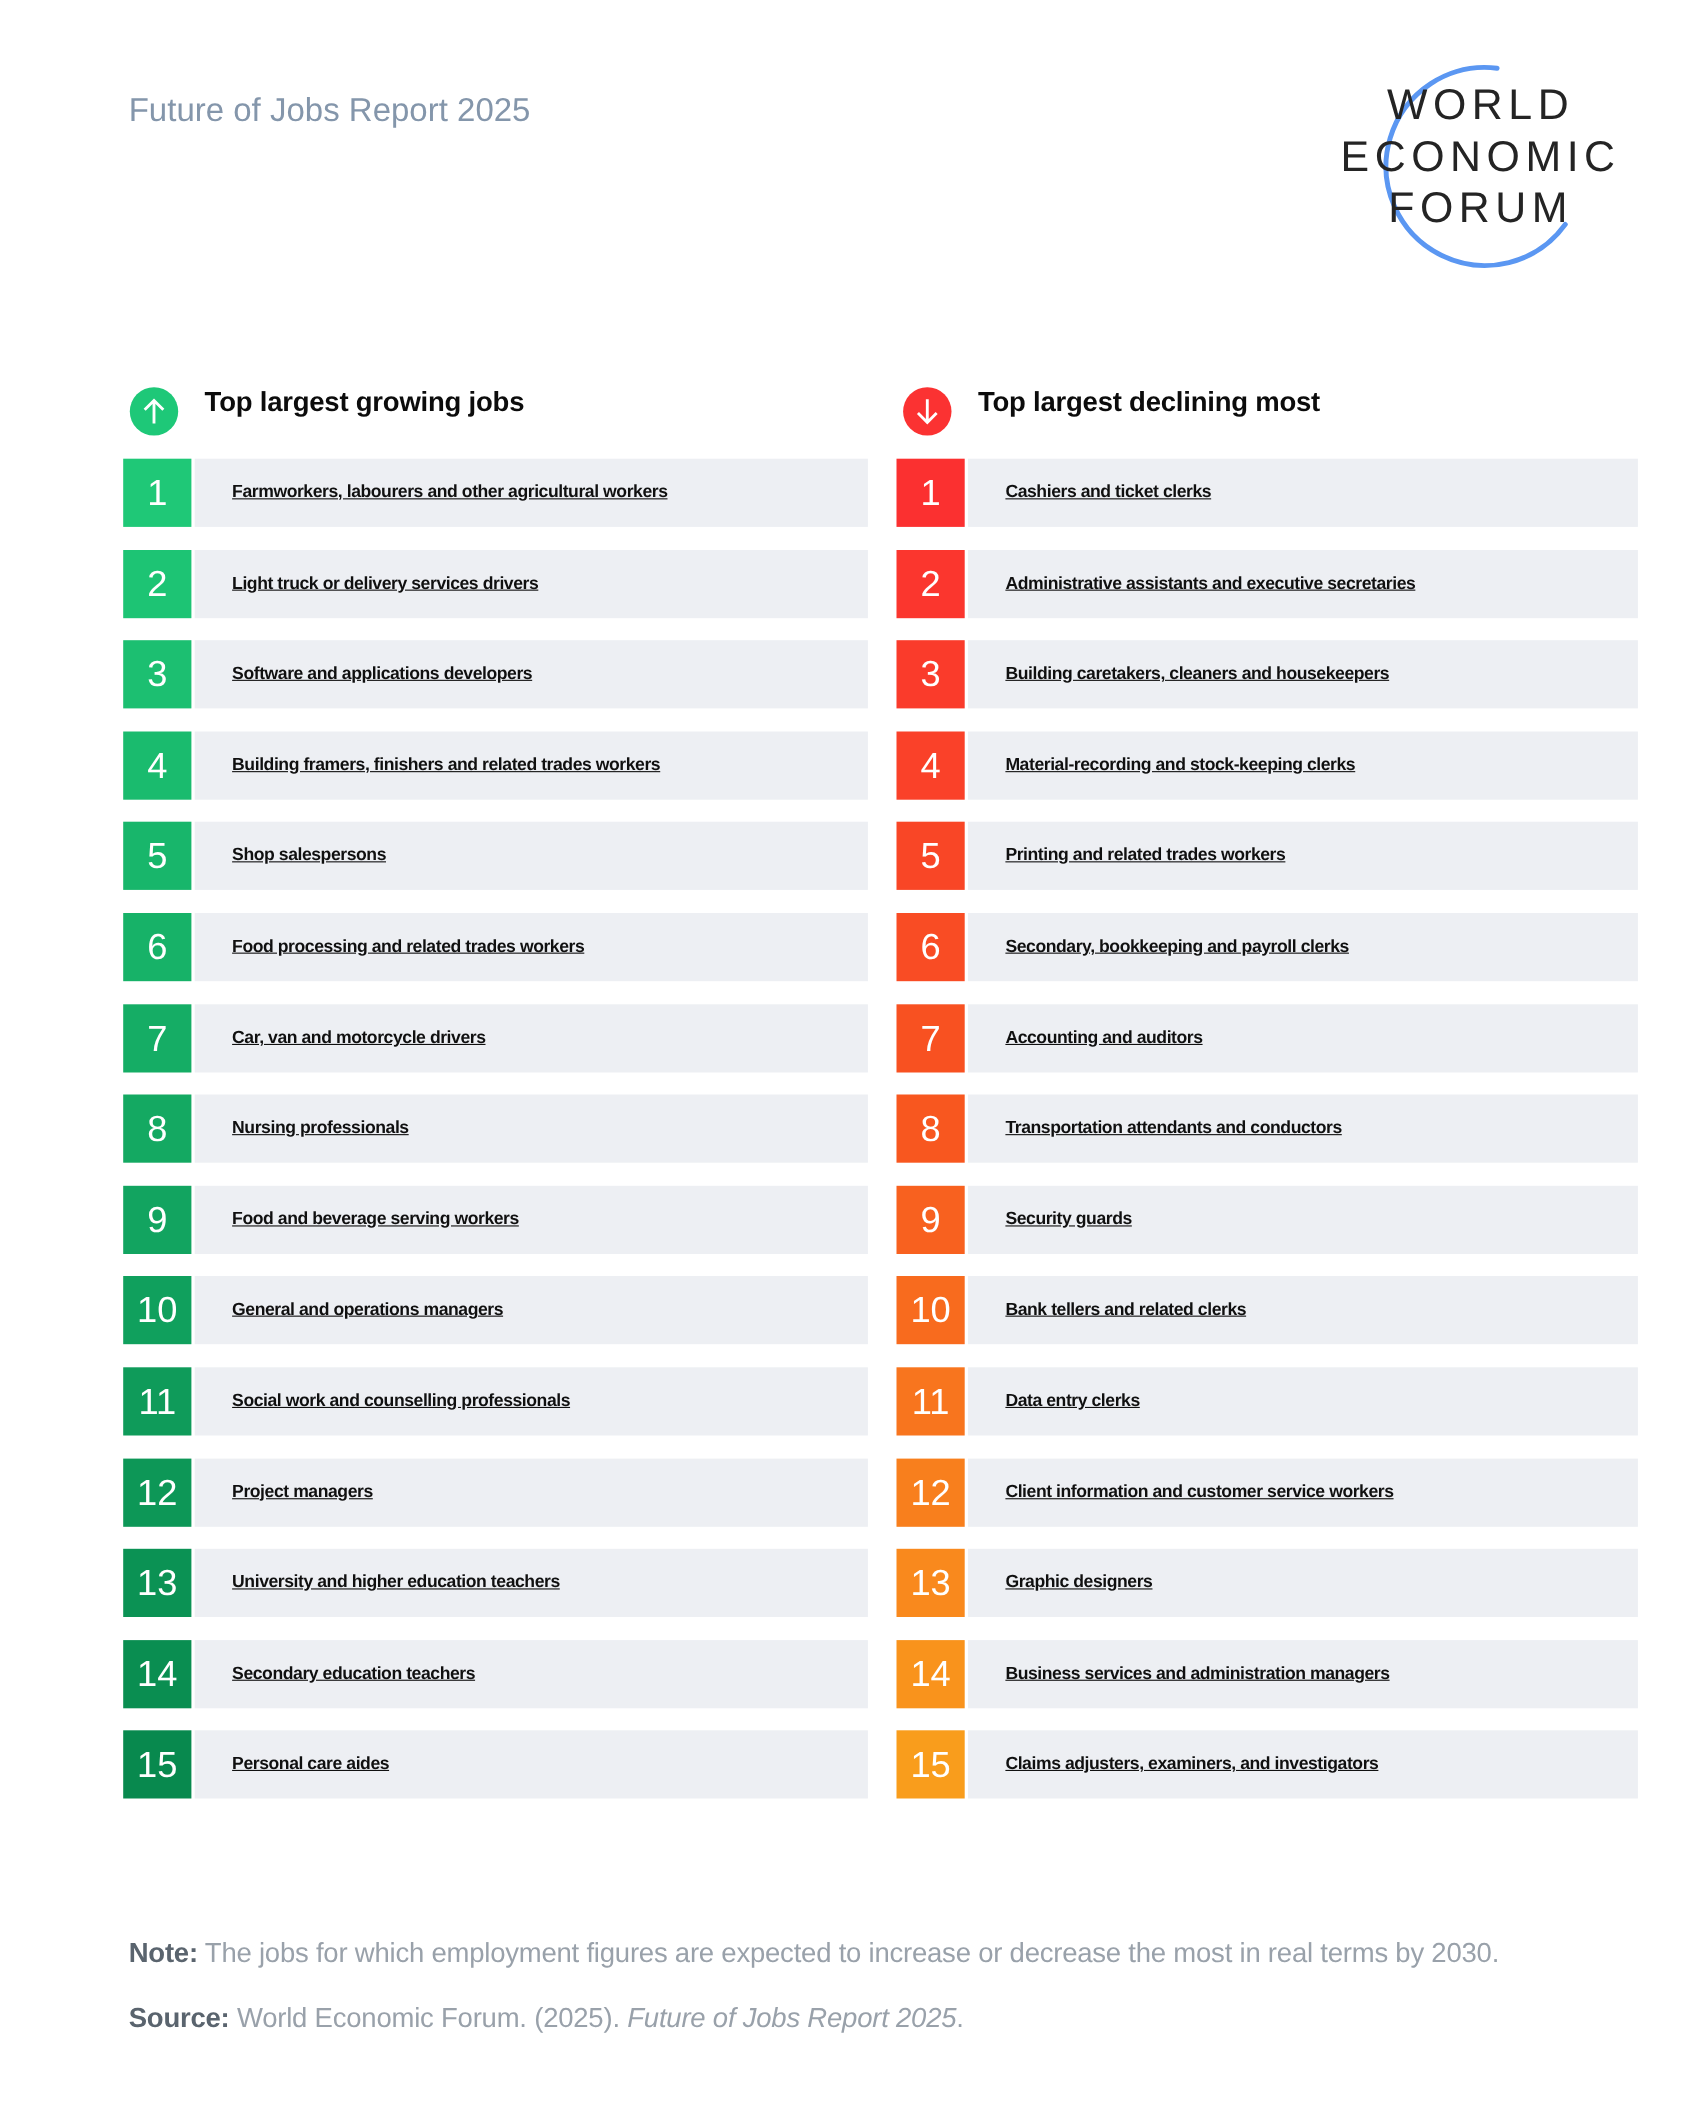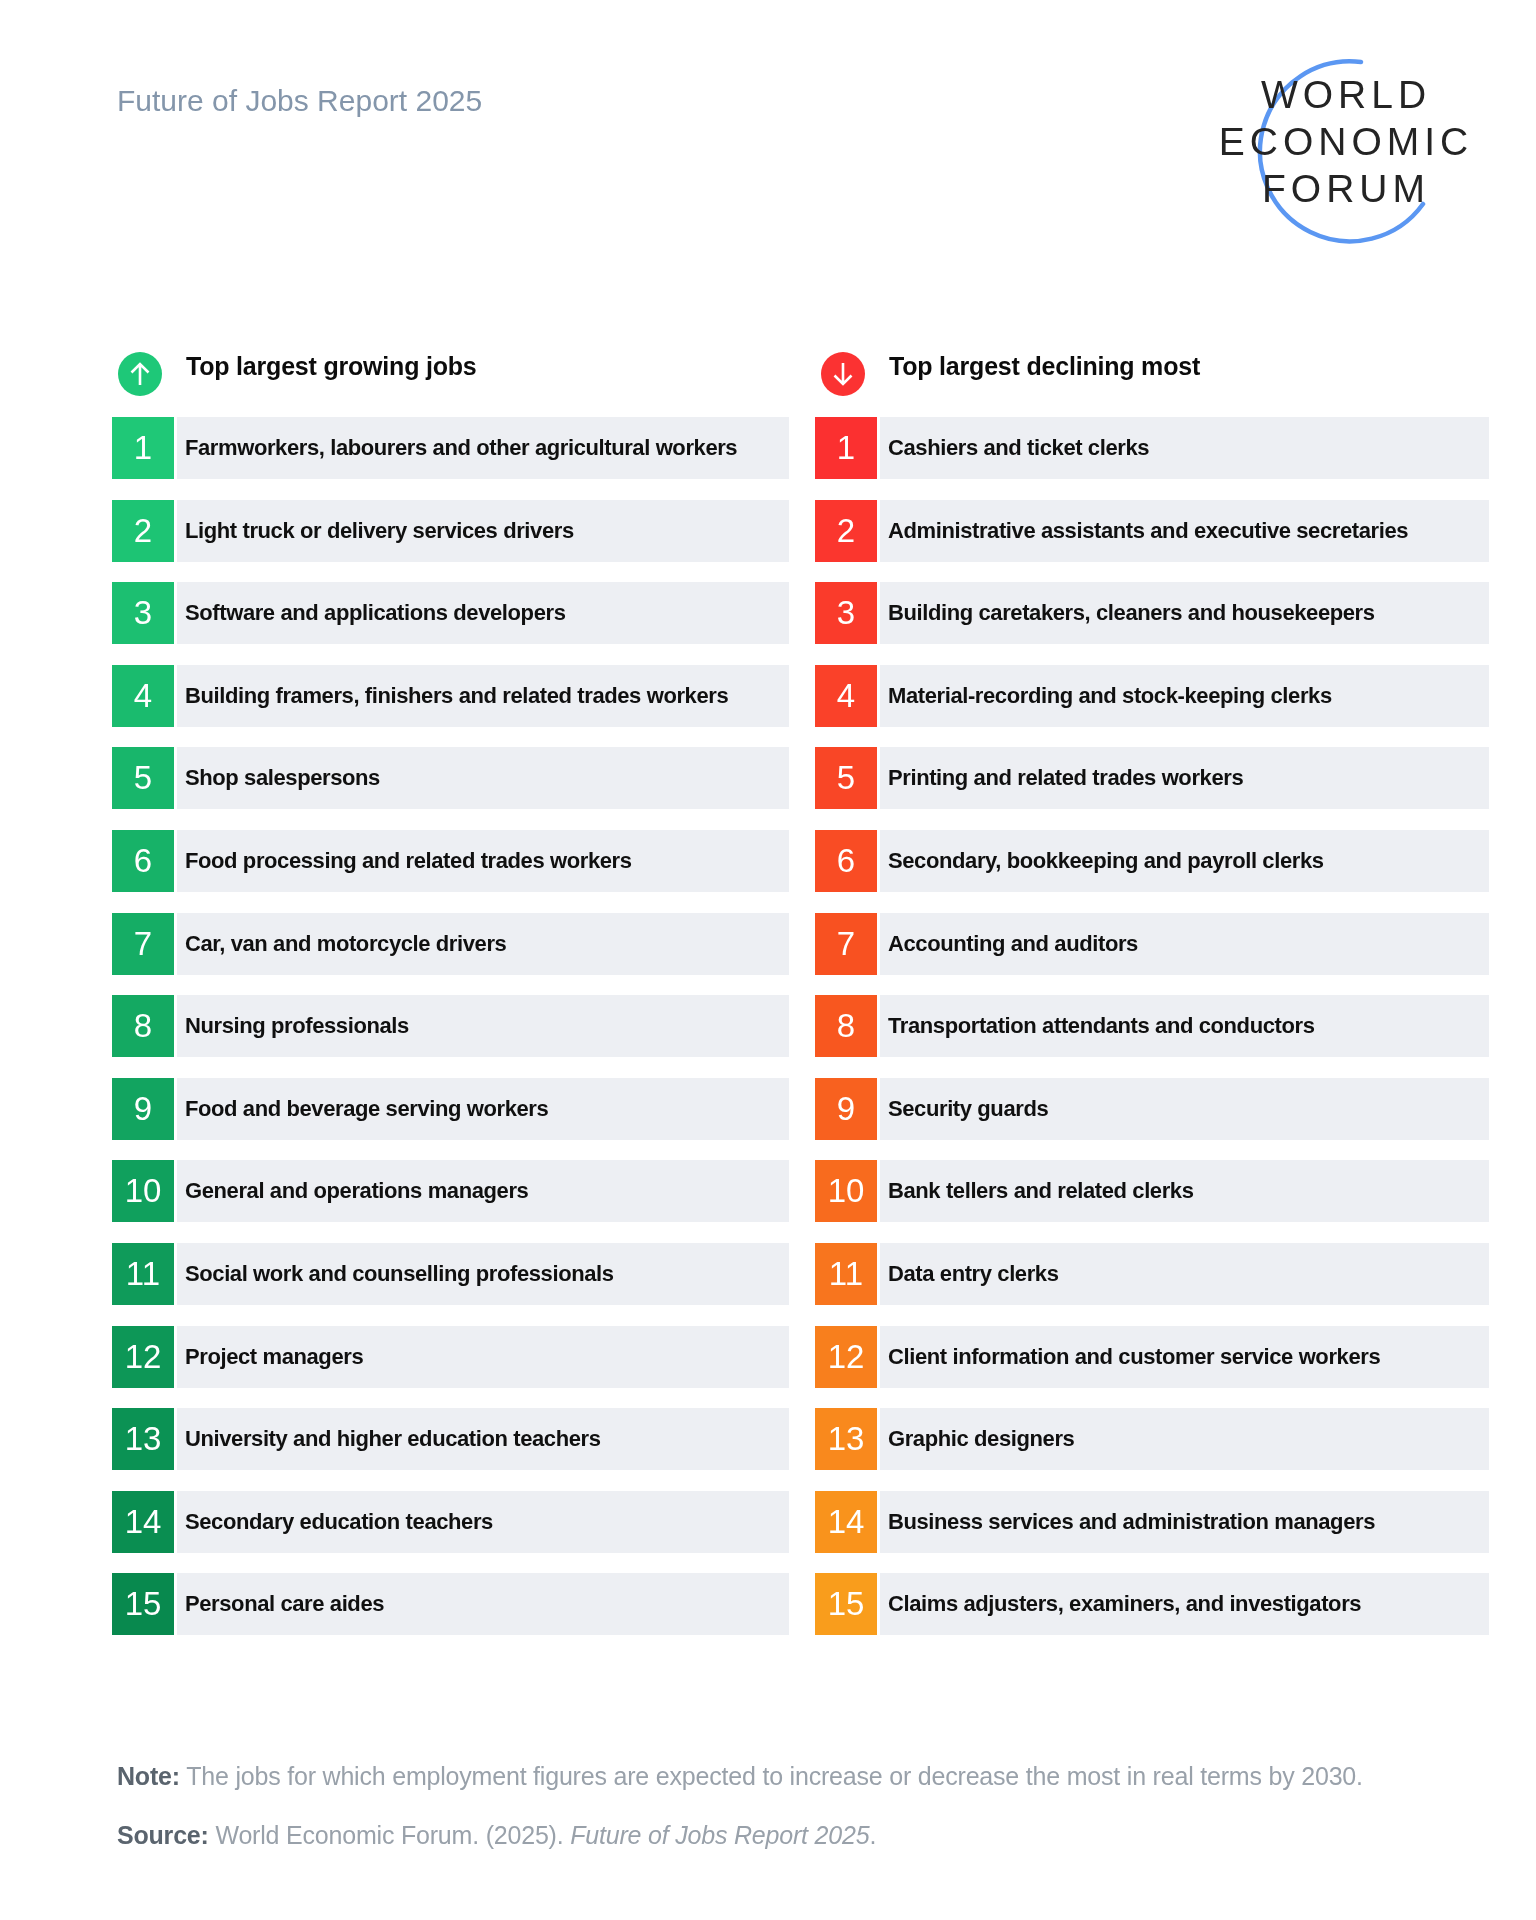--- a/index.html
+++ b/index.html
@@ -37,23 +37,24 @@
 
   .rows { display:flex; flex-direction:column; gap:20.6px; }
   .row { display:flex; height:62px; }
   .rank-square {
     width:62px; flex:0 0 62px; margin-right:3px;
     display:flex; align-items:center; justify-content:center;
     color:#ffffff; font-size:33px; font-weight:400;
   }
   .row-label {
     flex:1; background:var(--row_bg);
-    display:flex; align-items:center; padding-left:8px;
-    font-size:22px; font-weight:700; letter-spacing:-0.4px; color:#101010;
+    display:flex; align-items:center; padding-left:34px;
+    font-size:16px; font-weight:700; letter-spacing:-0.4px; color:#101010;
     white-space:nowrap;
+    text-decoration:underline;
   }
 
   .footer { position:absolute; left:84px; top:1762px; width:1440px; }
   .footer p { margin:0 0 30px 0; font-size:25px; letter-spacing:-0.2px; color:var(--note_text); }
   .footer .f-label { font-weight:700; color:var(--note_label); }
 </style>
 </head>
 <body>
 
 <div class="page">

